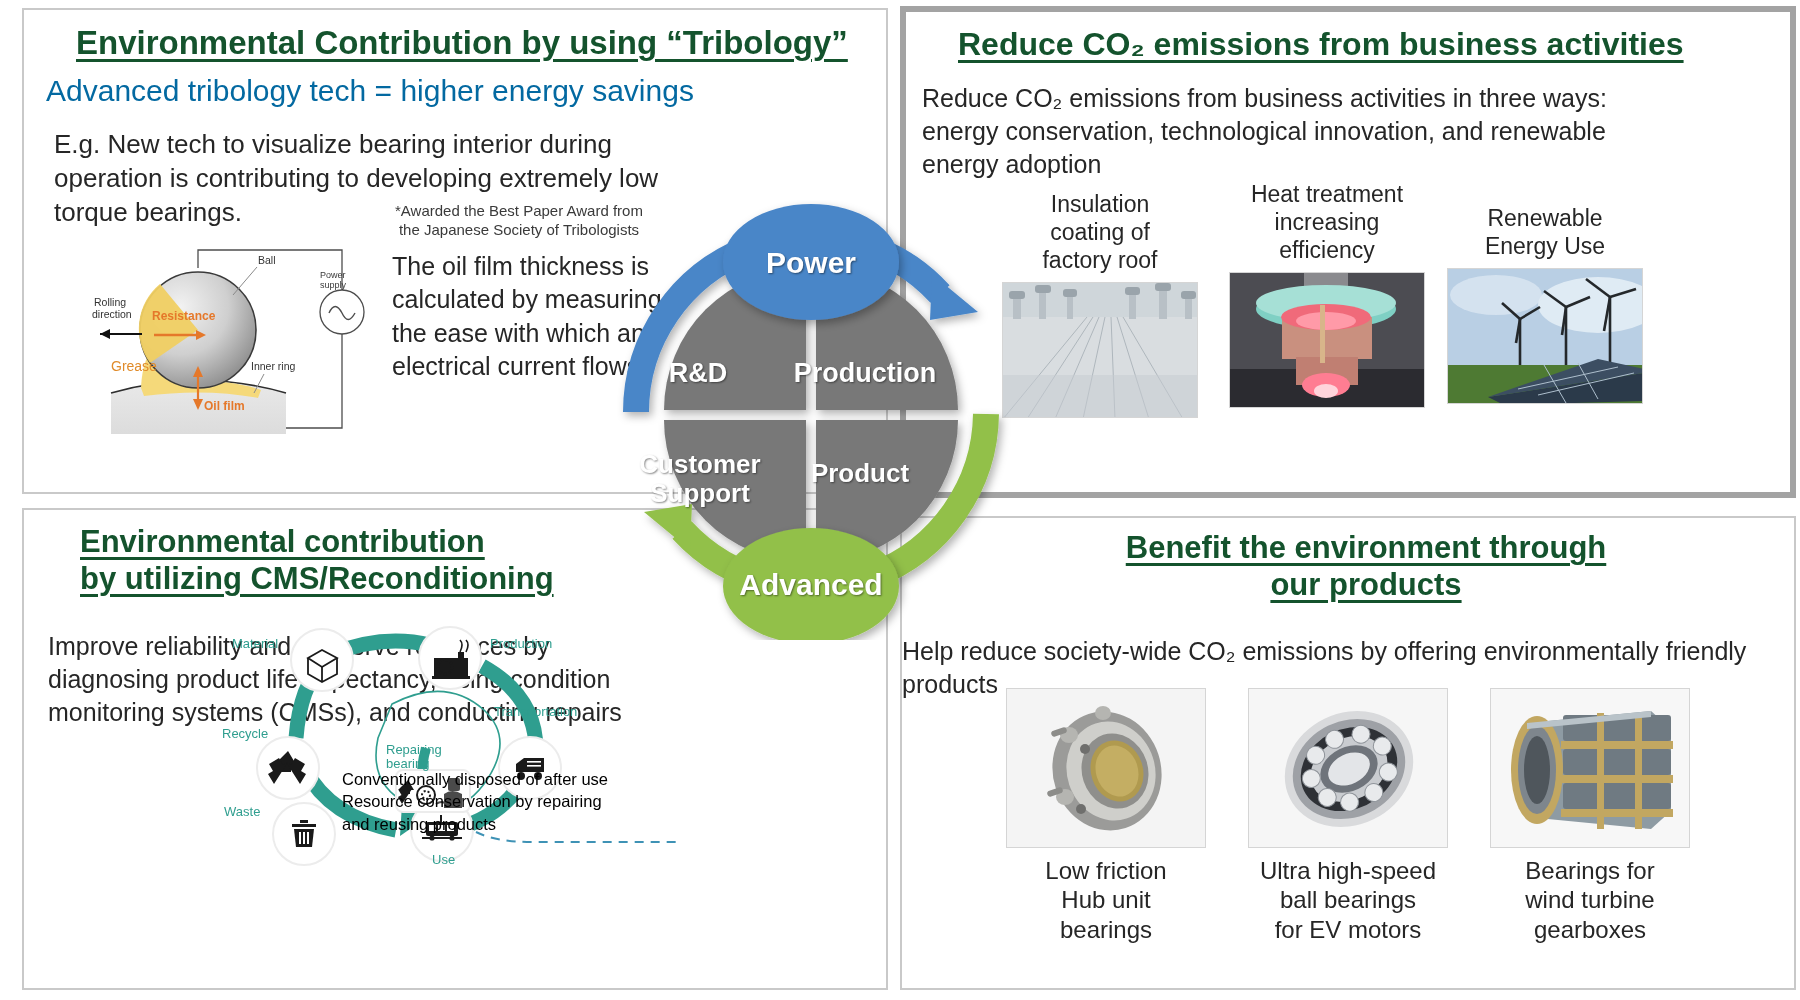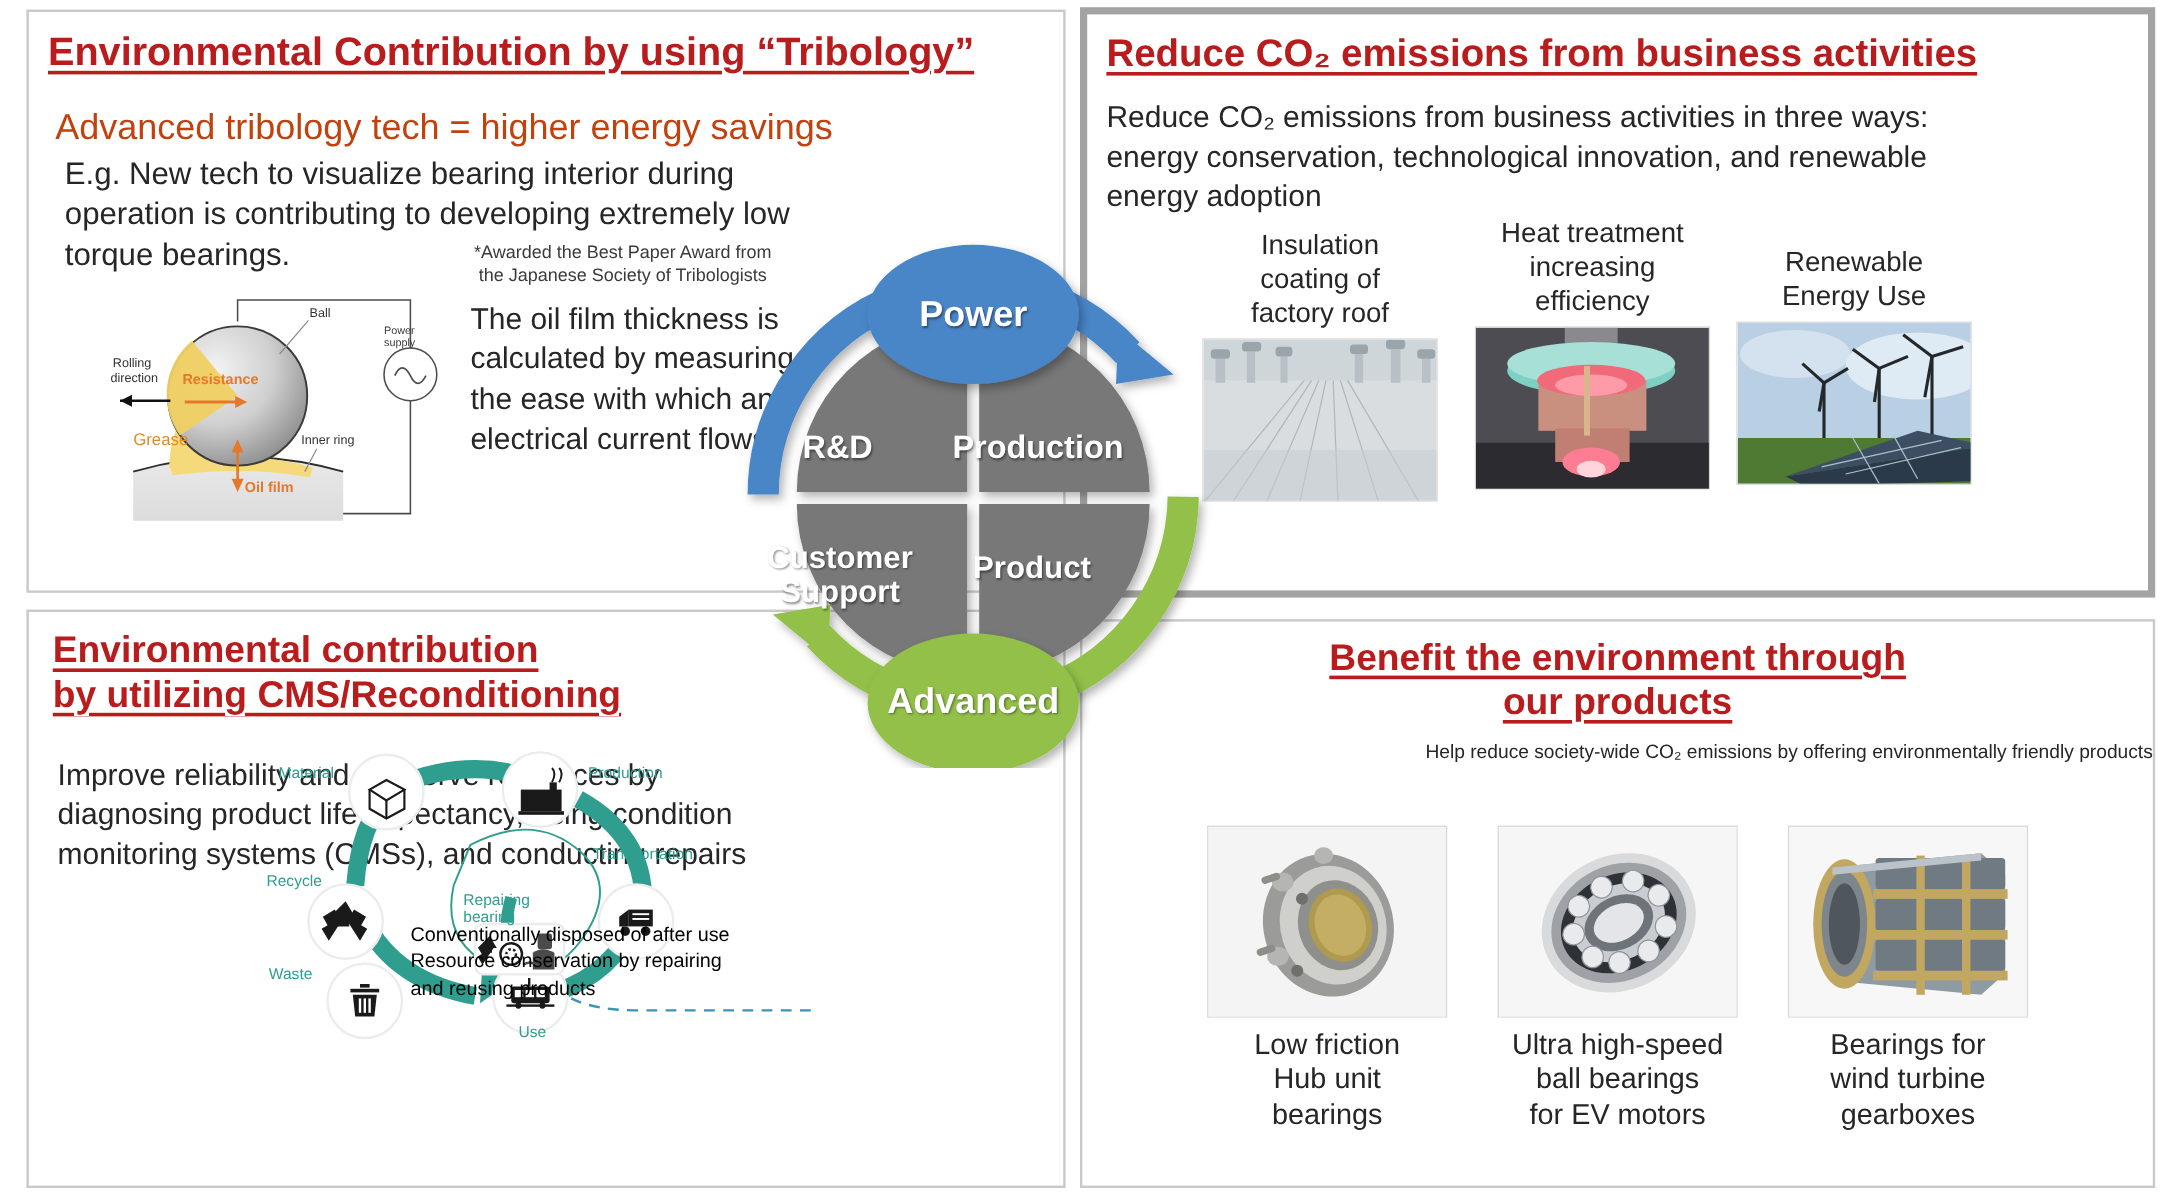--- a/index.html
+++ b/index.html
@@ -17,57 +17,58 @@
   .panel{position:absolute;background:#fff;box-sizing:border-box;}
   .panel.plain{border:2px solid #c9c9c9;}
   .panel.highlight{border:6px solid #a3a3a3;}
 
   #panel-tl{left:22px;  top:8px;   width:866px; height:486px;}
   #panel-tr{left:900px; top:6px;   width:896px; height:492px;}
   #panel-bl{left:22px;  top:508px; width:866px; height:482px;padding-left:24px;}
   #panel-br{left:900px; top:516px; width:896px; height:474px;}
 
   .ptitle{
-    color:#b91c1c;
+    color:#14532d;
     font-weight:bold;
     text-decoration:underline;
     text-underline-offset:5px;
     text-decoration-thickness:3px;
     line-height:1.18;
+    margin-left:36px;
   }
   #t-tl{position:absolute;left:16px;top:14px;font-size:33px;white-space:nowrap;}
   #t-tr{position:absolute;left:16px;top:14px;font-size:32px;white-space:nowrap;}
   #t-bl{position:absolute;left:20px;top:14px;font-size:31px;}
   #t-br{position:absolute;left:0;right:0;top:12px;font-size:31px;text-align:center;}
 
   .body-text{font-size:25px;line-height:1.28;color:#262626;}
   .small-note{font-size:15px;line-height:1.25;color:#3a3a3a;text-align:center;}
 
   
-  #tl-lead{position:absolute;left:22px;top:80px;font-size:30px;color:#c2410c;white-space:nowrap;}
+  #tl-lead{position:absolute;left:22px;top:64px;font-size:30px;color:#0369a1;white-space:nowrap;}
   #tl-eg{position:absolute;left:30px;top:118px;width:650px;font-size:26px;line-height:1.3;}
   #tl-award{position:absolute;left:360px;top:192px;width:270px;}
   #tl-oil{position:absolute;left:368px;top:240px;width:280px;font-size:25px;line-height:1.33;}
 
   
   #bearing{position:absolute;left:62px;top:228px;width:290px;height:200px;}
 
   
   #tr-body{position:absolute;left:16px;top:70px;width:700px;font-size:25px;line-height:1.32;}
   .img-col{position:absolute;text-align:center;}
   .img-cap{font-size:23px;line-height:1.22;color:#262626;}
   .photo{border:1px solid #d5d5d5;box-sizing:border-box;overflow:hidden;position:relative;}
 
   
   #bl-body{position:absolute;left:24px;top:120px;width:590px;font-size:25px;line-height:1.32;}
   #cms{position:absolute;left:140px;top:108px;width:580px;height:250px;}
   #cms-note{position:absolute;left:318px;top:258px;width:270px;font-size:16.5px;line-height:1.35;color:#000000;}
 
   
-  #br-body{position:absolute;left:0;right:0;top:100px;text-align:right;font-size:16px;line-height:1.3;}
+  #br-body{position:absolute;left:0;right:0;top:117px;text-align:left;font-size:25px;line-height:1.3;}
   #br-grid{position:absolute;left:0;right:0;top:170px;display:flex;justify-content:center;gap:42px;}
   .prod{width:200px;text-align:center;}
   .prod .pcap{margin-top:8px;font-size:24px;line-height:1.22;}
 
   
   #wheel{position:absolute;left:600px;top:200px;width:600px;height:440px;pointer-events:none;}
   .wlabel{
     position:absolute;color:#fff;font-weight:bold;
     text-shadow:1px 1px 2px rgba(0,0,0,.45);
     text-align:center;white-space:nowrap;

